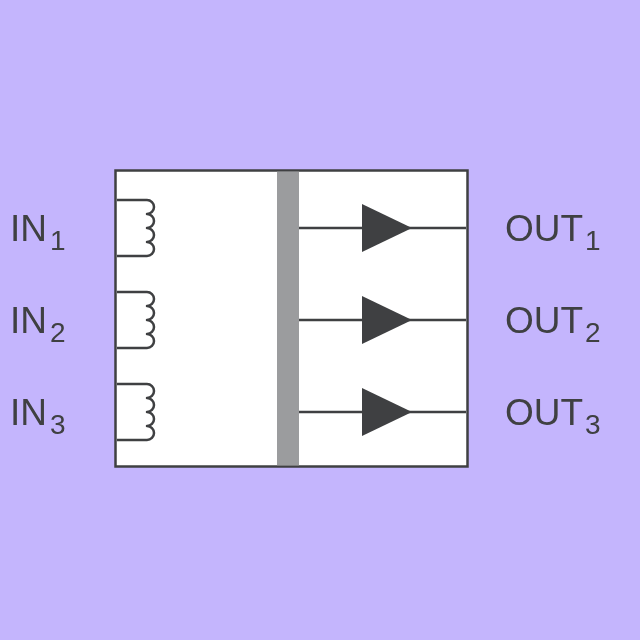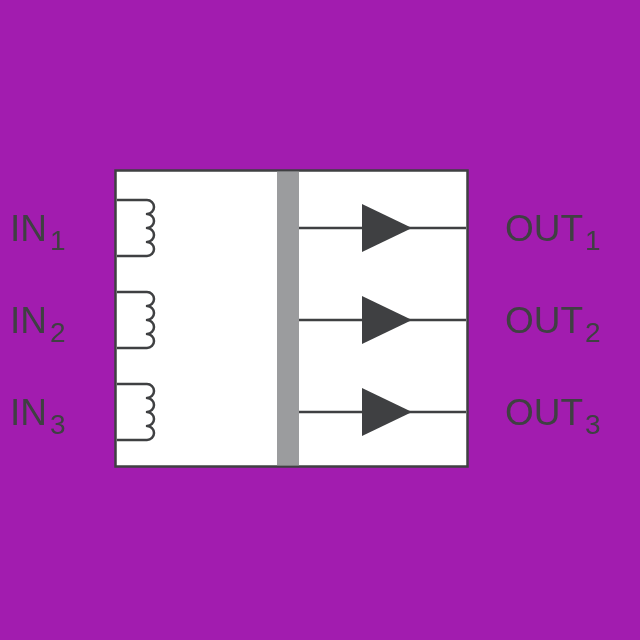--- a/index.html
+++ b/index.html
@@ -7,21 +7,21 @@
     padding: 0;
     background: #ffffff;
     width: 640px;
     height: 640px;
     font-family: "Liberation Sans", sans-serif;
   }
   .canvas {
     position: relative;
     width: 640px;
     height: 640px;
-    background: #a21caf;
+    background: #c4b5fd;
     overflow: hidden;
   }
   svg { position: absolute; top: 0; left: 0; }
   .outline {
     fill: #ffffff;
     stroke: #3f4042;
     stroke-width: 2.5;
   }
   .barrier {
     fill: #9b9c9e;

